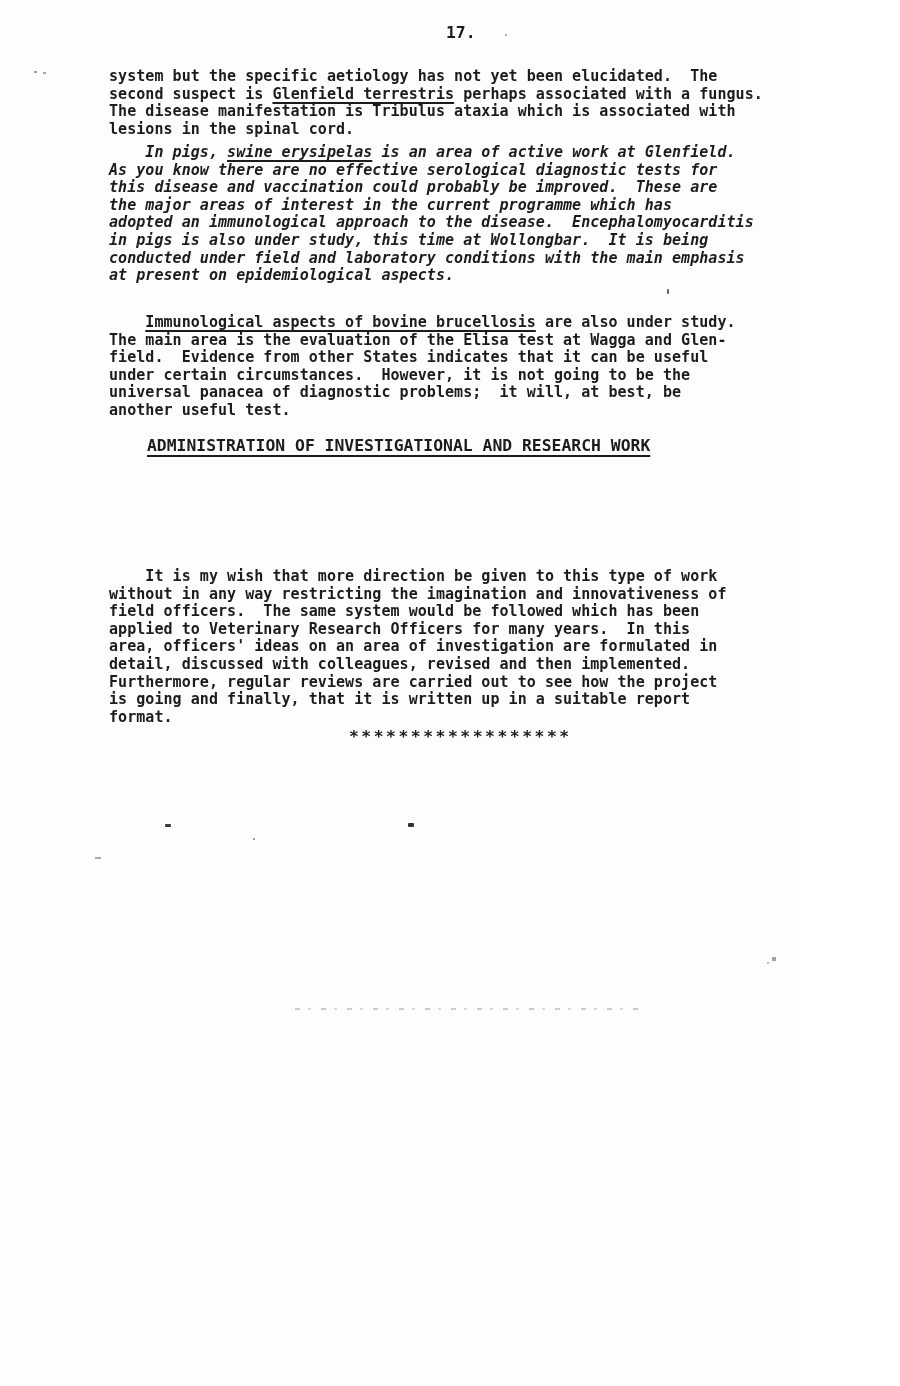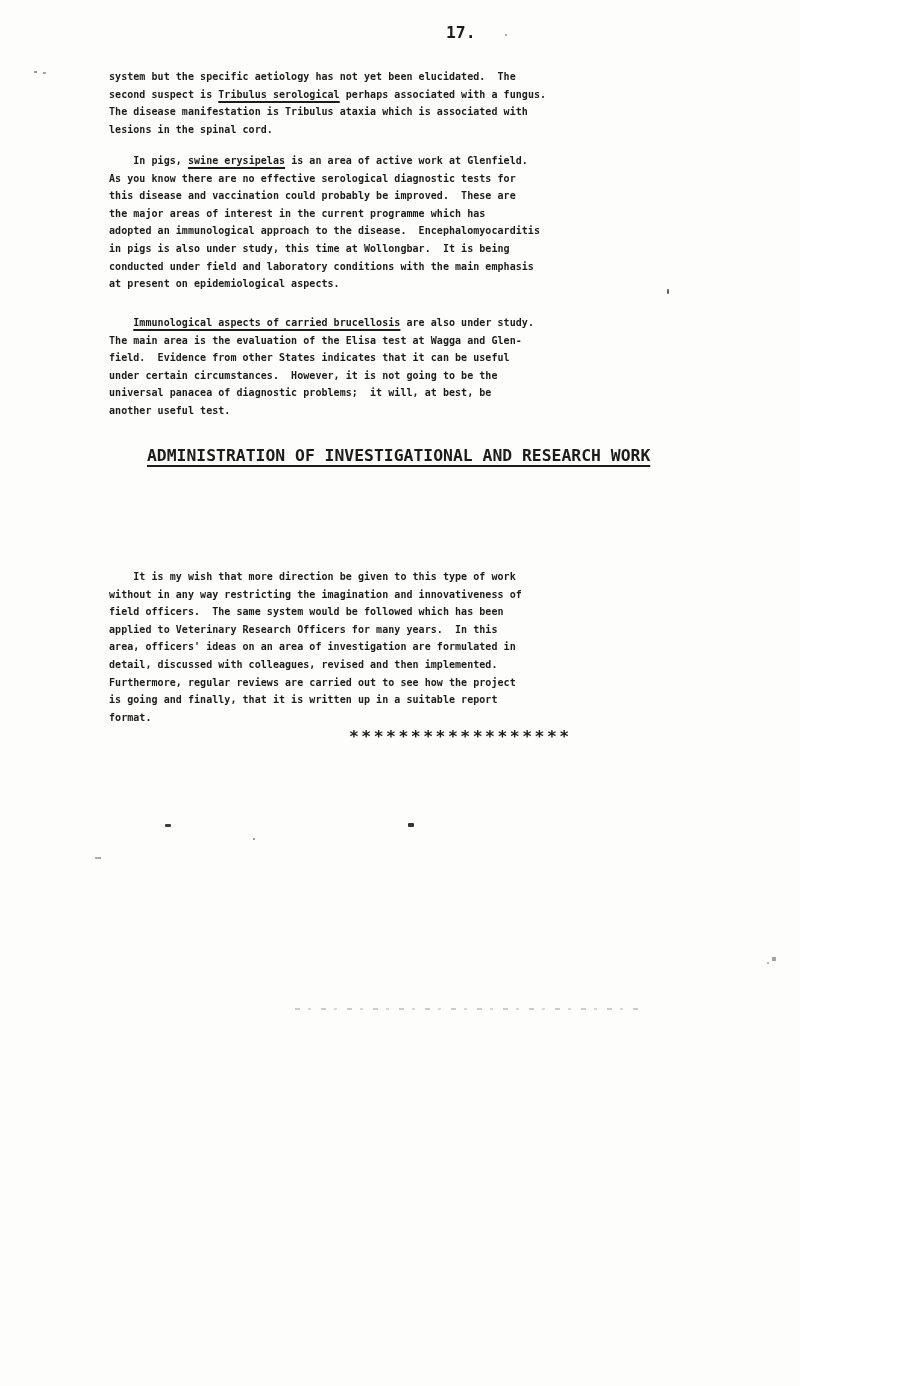--- a/index.html
+++ b/index.html
@@ -21,39 +21,39 @@
     position: absolute;
     top: 24px;
     left: 446px;
     font-size: 16.4px;
     line-height: 17.6px;
     white-space: pre;
   }
   .para {
     position: absolute;
     left: 109px;
-    font-size: 10px;
+    font-size: 15px;
     line-height: 17.6px;
     white-space: pre;
     letter-spacing: 0.05px;
   }
   .p1 { top: 68px; }
-  .p2 { top: 152px; }
+  .p2 { top: 144px; font-style: italic; }
   .p3 { top: 314px; }
   .p4 { top: 462px; }
   .p5 { top: 568px; }
   .u {
     text-decoration: underline;
     text-decoration-thickness: 1.6px;
     text-underline-offset: 3px;
   }
   .heading {
     position: absolute;
     left: 147px;
-    top: 447px;
+    top: 437px;
     font-size: 16.4px;
     line-height: 17.6px;
     white-space: pre;
     text-decoration: underline;
     text-decoration-thickness: 1.6px;
     text-underline-offset: 4px;
   }
   .separator {
     position: absolute;
     left: 349px;
@@ -82,34 +82,34 @@
   }
 </style>
 </head>
 <body>
 
 <div class="page">
 
   <div class="page-number">17.</div>
 
   <div class="para p1"><span>system but the specific aetiology has not yet been elucidated.  The
-second suspect is </span><span class="u">Tribulus serological</span><span> perhaps associated with a fungus.
+second suspect is </span><span class="u">Glenfield terrestris</span><span> perhaps associated with a fungus.
 The disease manifestation is Tribulus ataxia which is associated with
 lesions in the spinal cord.</span></div>
 
   <div class="para p2"><span>    In pigs, </span><span class="u">swine erysipelas</span><span> is an area of active work at Glenfield.
 As you know there are no effective serological diagnostic tests for
 this disease and vaccination could probably be improved.  These are
 the major areas of interest in the current programme which has
 adopted an immunological approach to the disease.  Encephalomyocarditis
 in pigs is also under study, this time at Wollongbar.  It is being
 conducted under field and laboratory conditions with the main emphasis
 at present on epidemiological aspects.</span></div>
 
-  <div class="para p3"><span>    </span><span class="u">Immunological aspects of carried brucellosis</span><span> are also under study.
+  <div class="para p3"><span>    </span><span class="u">Immunological aspects of bovine brucellosis</span><span> are also under study.
 The main area is the evaluation of the Elisa test at Wagga and Glen-
 field.  Evidence from other States indicates that it can be useful
 under certain circumstances.  However, it is not going to be the
 universal panacea of diagnostic problems;  it will, at best, be
 another useful test.</span></div>
 
   <div class="heading">ADMINISTRATION OF INVESTIGATIONAL AND RESEARCH WORK</div>
 
 
   <div class="para p5">    It is my wish that more direction be given to this type of work

